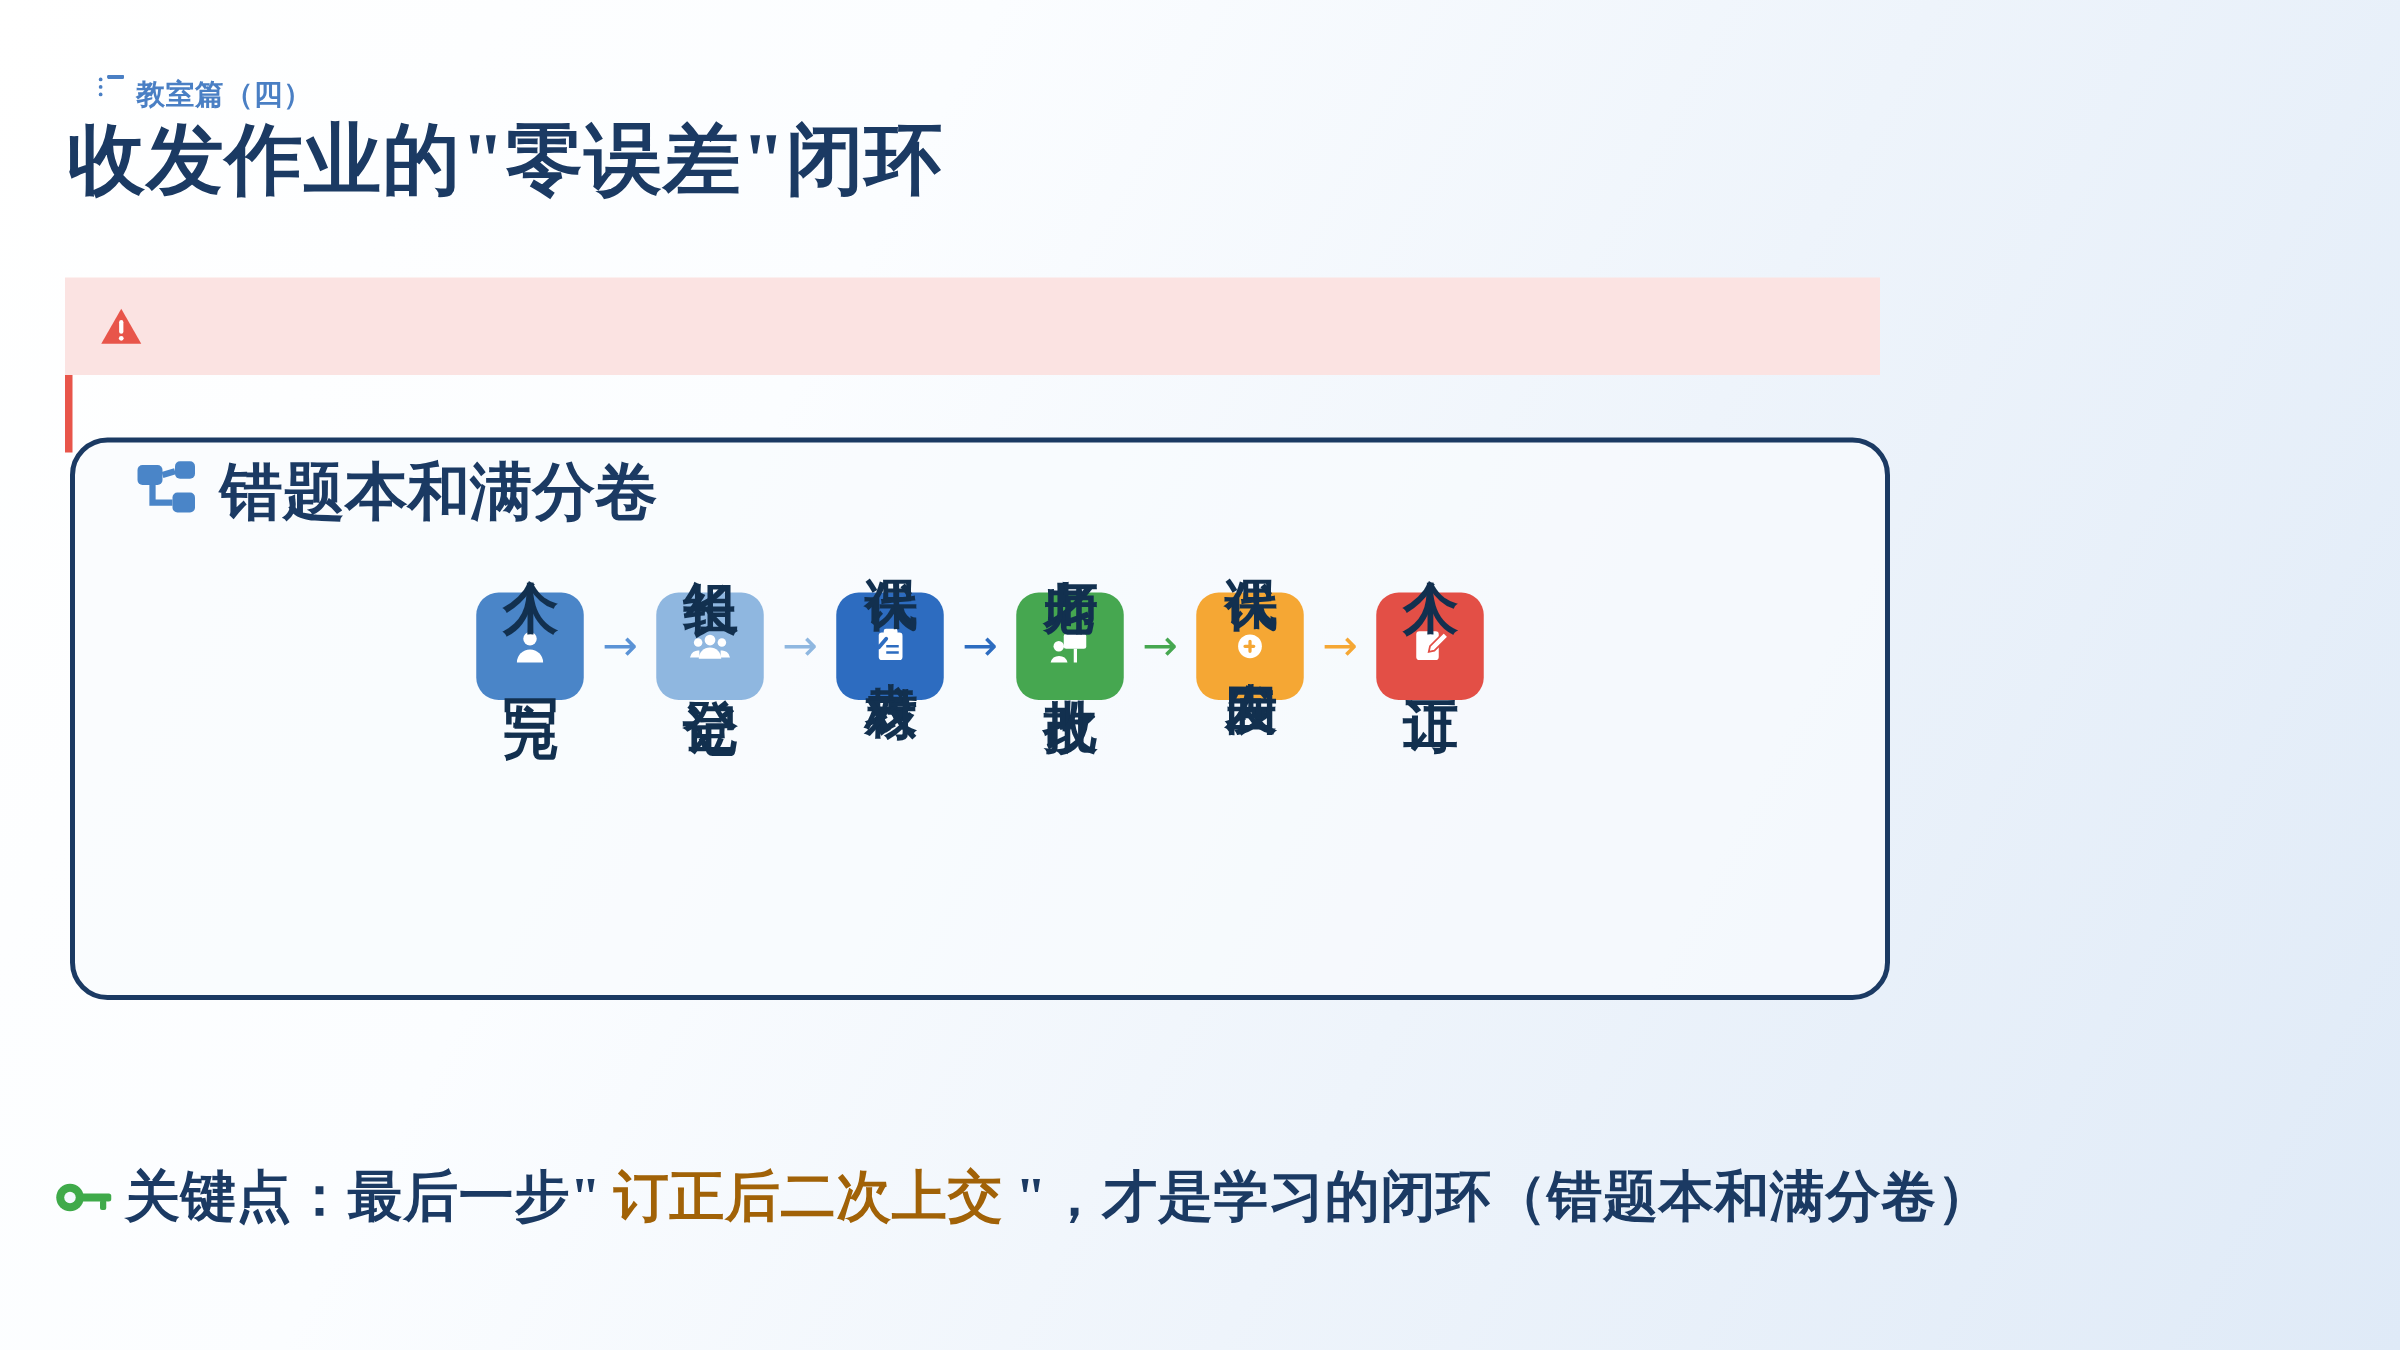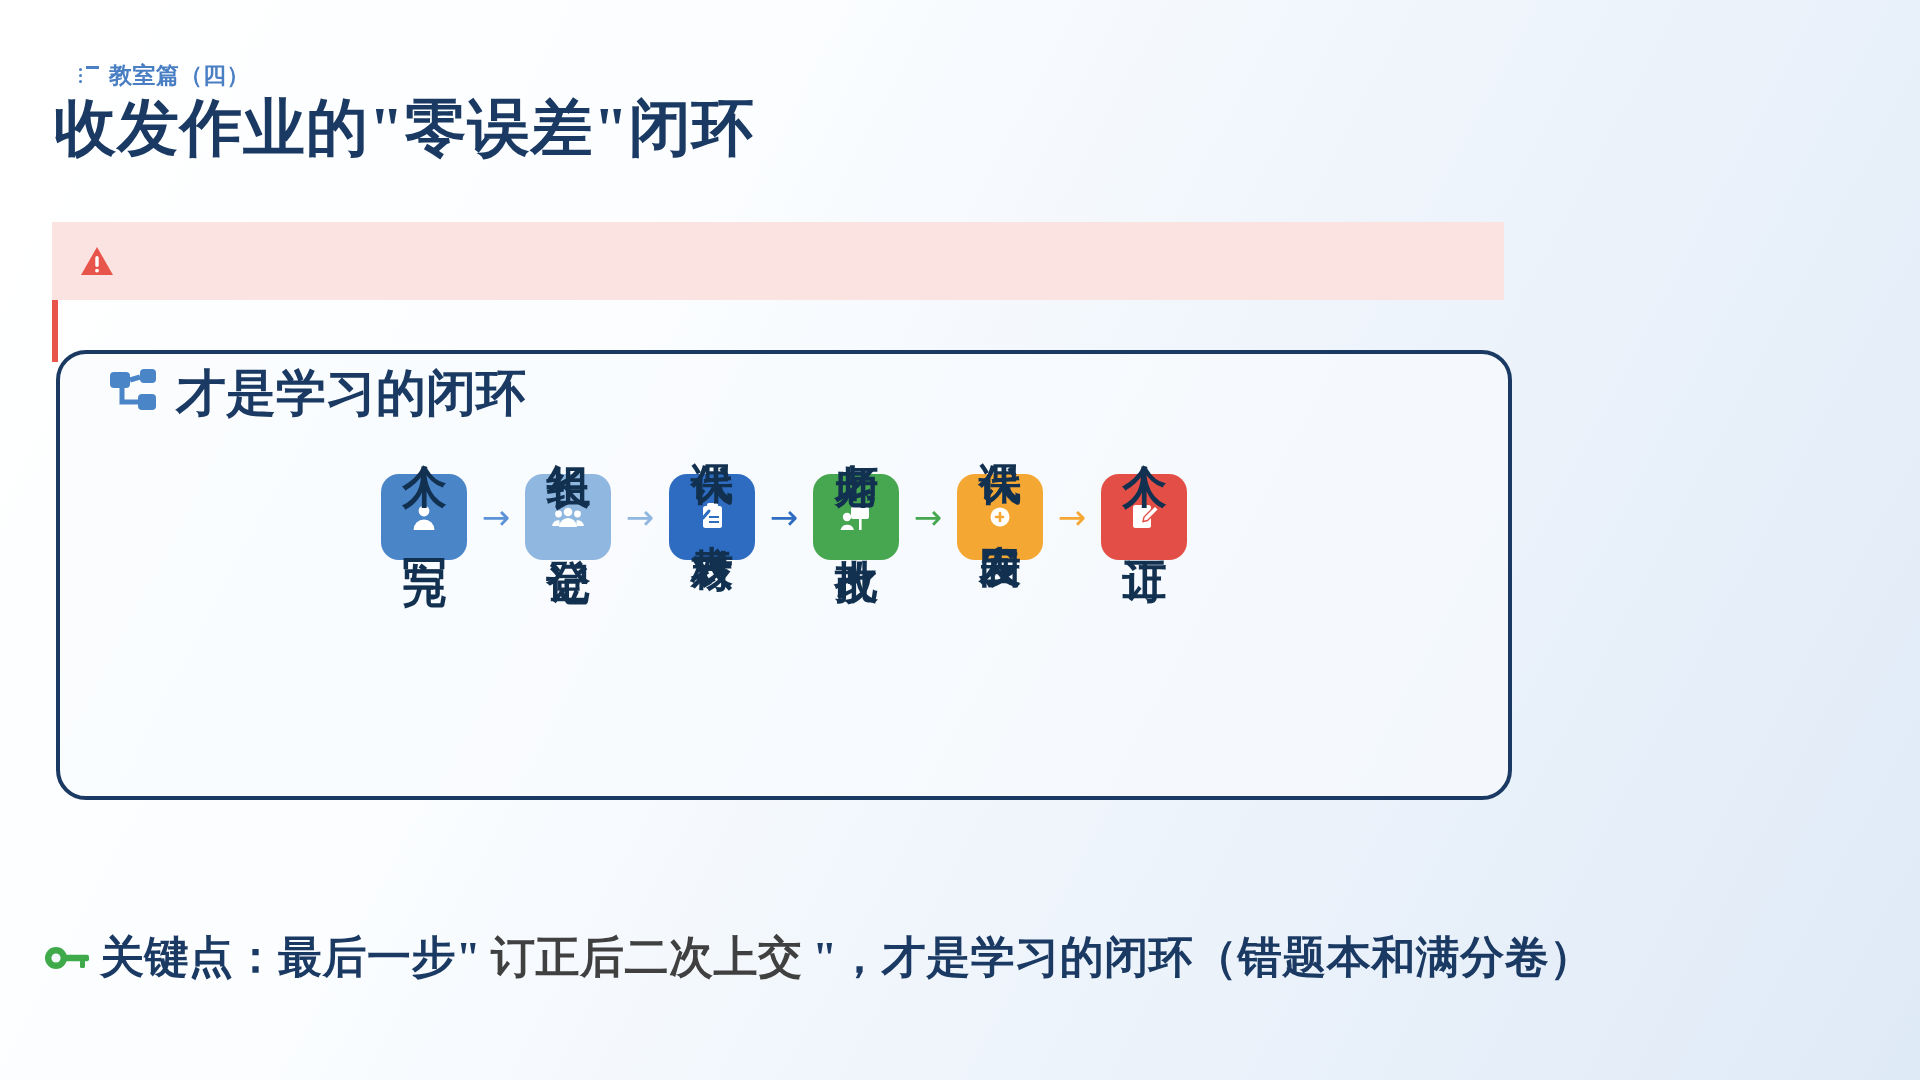--- a/index.html
+++ b/index.html
@@ -8,21 +8,21 @@
     font-family: "Liberation Serif", "DejaVu Serif", serif;
     background: linear-gradient(118deg, #ffffff 0%, #fbfdff 32%, #eef4fb 62%, #dfeaf7 100%);
     position: relative;
     overflow: hidden;
   }
 
   
   .eyebrow {
     position: absolute;
     left: 78px; top: 60px;
-    display: flex; align-items: center; gap: 9px;
+    display: flex; align-items: flex-start; gap: 9px;
     color: #4a7fc4;
     font-size: 23px;
     font-weight: 700;
     letter-spacing: .5px;
   }
   .eyebrow .list-icon { display: inline-block; width: 22px; height: 19px; position: relative; }
   .eyebrow .list-icon i {
     position: absolute; left: 8px; height: 2.6px; width: 13px;
     background: #4a7fc4; border-radius: 1px;
   }
@@ -140,21 +140,21 @@
   .keypoint {
     position: absolute;
     left: 44px; top: 928px;
     display: flex; align-items: center; gap: 10px;
     white-space: nowrap;
   }
   .key-icon { width: 46px; height: 34px; flex: 0 0 auto; }
   .keypoint .kp-text {
     font-size: 44px; font-weight: 700; color: #1b3a63; letter-spacing: .5px;
   }
-  .keypoint .kp-green { color: #404040; }
+  .keypoint .kp-green { color: #a16207; }
 </style>
 </head>
 <body>
 
 <div class="eyebrow">
   <span class="list-icon">
     <b></b>
       <b></b>
       <b></b>
       <i></i>
@@ -182,21 +182,21 @@
   <div class="flow-head">
     <span class="sitemap-icon">
       <svg viewBox="0 0 56 52" width="56" height="52">
         <rect x="2" y="4" width="20" height="16" rx="4" fill="#4a85c8"></rect>
         <rect x="32" y="1" width="16" height="14" rx="4" fill="#4a85c8"></rect>
         <rect x="30" y="26" width="18" height="16" rx="4" fill="#4a85c8"></rect>
         <path d="M14 20 L14 34 L30 34" stroke="#4a85c8" stroke-width="5" fill="none"></path>
         <path d="M22 12 L32 9" stroke="#4a85c8" stroke-width="5" fill="none"></path>
       </svg>
     </span>
-    <span class="head-text">才是学习的闭环</span>
+    <span class="head-text">错题本和满分卷</span>
   </div>
 
   <div class="flow-row">
 
     <div class="node">
       <div class="chip" style="background:#4a85c8">
         <svg viewBox="0 0 34 34">
           <circle cx="17" cy="11" r="5.4" fill="#ffffff"></circle>
           <path d="M6.5 30 a10.5 10.5 0 0 1 21 0 z" fill="#ffffff"></path>
         </svg>

